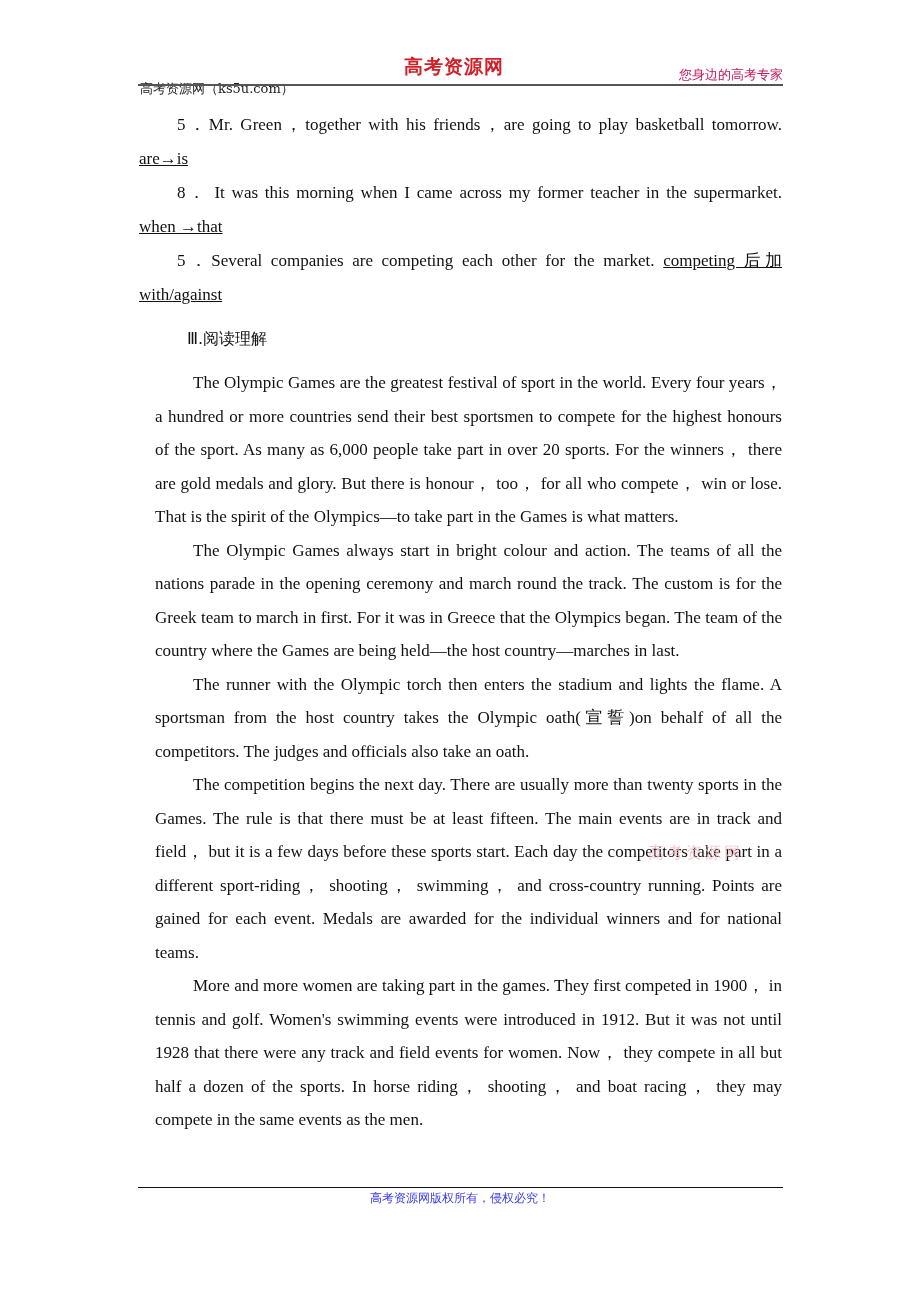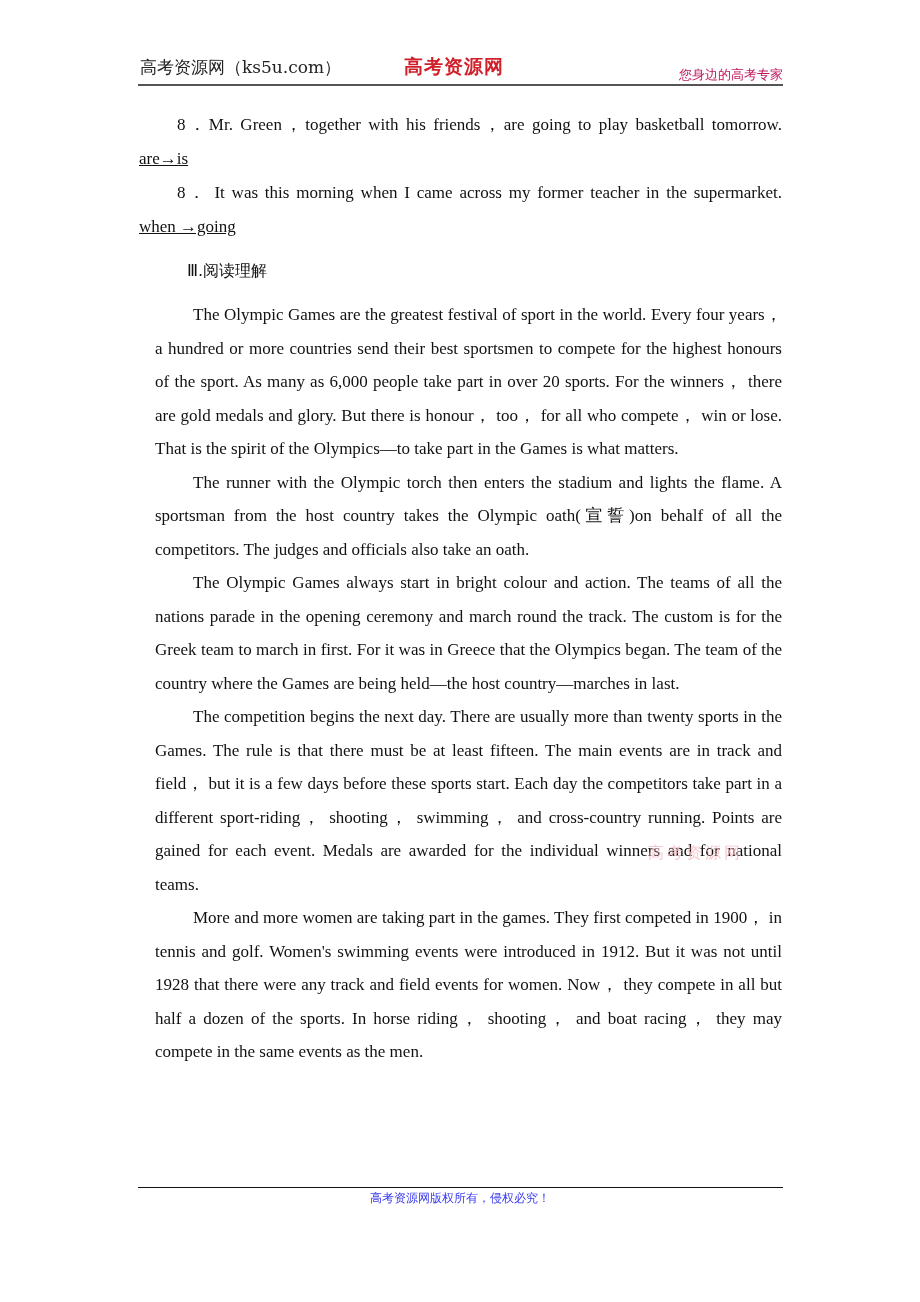--- a/index.html
+++ b/index.html
@@ -1,19 +1,19 @@
 <!DOCTYPE html>
 <html><head>
   <meta charset="utf-8">
   <style>
     html, body { margin: 0; padding: 0; background: #ffffff; }
     body { width: 920px; height: 1302px; position: relative; overflow: hidden;
            font-family: "Liberation Serif", "DejaVu Serif", serif; color: #111; }
     .header { position: absolute; left: 138px; top: 52px; width: 645px; height: 34px; }
-    .header-left { position: absolute; left: 2px; top: 4px; font-size: 17px; color: #222;
+    .header-left { position: absolute; left: 2px; top: 28px; font-size: 13px; color: #222;
                    font-family: "DejaVu Serif", serif; }
     .header-right { position: absolute; right: 0; top: 14px; font-size: 13px; color: #be185d;
                     font-family: "DejaVu Serif", serif; }
     .header-logo { position: absolute; left: 266px; top: 2px; font-size: 19px; font-weight: bold;
                    color: #d0202a; letter-spacing: 1px; font-family: "DejaVu Serif", serif; }
     .header-rule { position: absolute; left: 138px; top: 84px; width: 645px; height: 2px;
                    background: #555; }
     .content { position: absolute; left: 139px; top: 108px; width: 643px; font-size: 17px; }
     .p { text-align: justify; text-align-last: auto; margin: 0; line-height: 34px; }
     .indent { text-indent: 38px; }
@@ -33,34 +33,38 @@
 
 <div class="header">
   <span class="header-left">高考资源网（ks5u.com）</span>
   <span class="header-logo">高考资源网</span>
   <span class="header-right">您身边的高考专家</span>
 </div>
 <div class="header-rule"></div>
 
 <div class="content">
   <p class="p indent">
-    <span>8．Mr. Green，together with his friends，are going to play basketball tomorrow.</span>
+    <span>5．Mr. Green，together with his friends，are going to play basketball tomorrow.</span>
     <span class="answer">are→is</span>
   </p>
   <p class="p indent">
     <span>8． It was this morning when I came across my former teacher in the supermarket.</span>
-    <span class="answer">when →going</span>
+    <span class="answer">when →that</span>
+  </p>
+  <p class="p indent">
+    <span>5．Several companies are competing each other for the market.</span>
+    <span class="answer">competing 后加 with/against</span>
   </p>
 
   <p class="section-title">Ⅲ.阅读理解</p>
 
   <div class="passage">
     <p class="p indent">The Olympic Games are the greatest festival of sport in the world. Every four years， a hundred or more countries send their best sportsmen to compete for the highest honours of the sport. As many as 6,000 people take part in over 20 sports. For the winners， there are gold medals and glory. But there is honour， too， for all who compete， win or lose. That is the spirit of the Olympics—to take part in the Games is what matters.</p>
+    <p class="p indent">The Olympic Games always start in bright colour and action. The teams of all the nations parade in the opening ceremony and march round the track. The custom is for the Greek team to march in first. For it was in Greece that the Olympics began. The team of the country where the Games are being held—the host country—marches in last.</p>
     <p class="p indent">The runner with the Olympic torch then enters the stadium and lights the flame. A sportsman from the host country takes the Olympic oath(宣誓)on behalf of all the competitors. The judges and officials also take an oath.</p>
-    <p class="p indent">The Olympic Games always start in bright colour and action. The teams of all the nations parade in the opening ceremony and march round the track. The custom is for the Greek team to march in first. For it was in Greece that the Olympics began. The team of the country where the Games are being held—the host country—marches in last.</p>
     <p class="p indent">The competition begins the next day. There are usually more than twenty sports in the Games. The rule is that there must be at least fifteen. The main events are in track and field， but it is a few days before these sports start. Each day the competitors take part in a different sport-riding， shooting， swimming， and cross-country running. Points are gained for each event. Medals are awarded for the individual winners and for national teams.</p>
     <p class="p indent">More and more women are taking part in the games. They first competed in 1900， in tennis and golf. Women's swimming events were introduced in 1912. But it was not until 1928 that there were any track and field events for women. Now， they compete in all but half a dozen of the sports. In horse riding， shooting， and boat racing， they may compete in the same events as the men.</p>
   </div>
 </div>
 
 <div class="watermark">高考资源网</div>
 
 <div class="footer-rule"></div>
 <div class="footer-text">高考资源网版权所有，侵权必究！</div>
 

